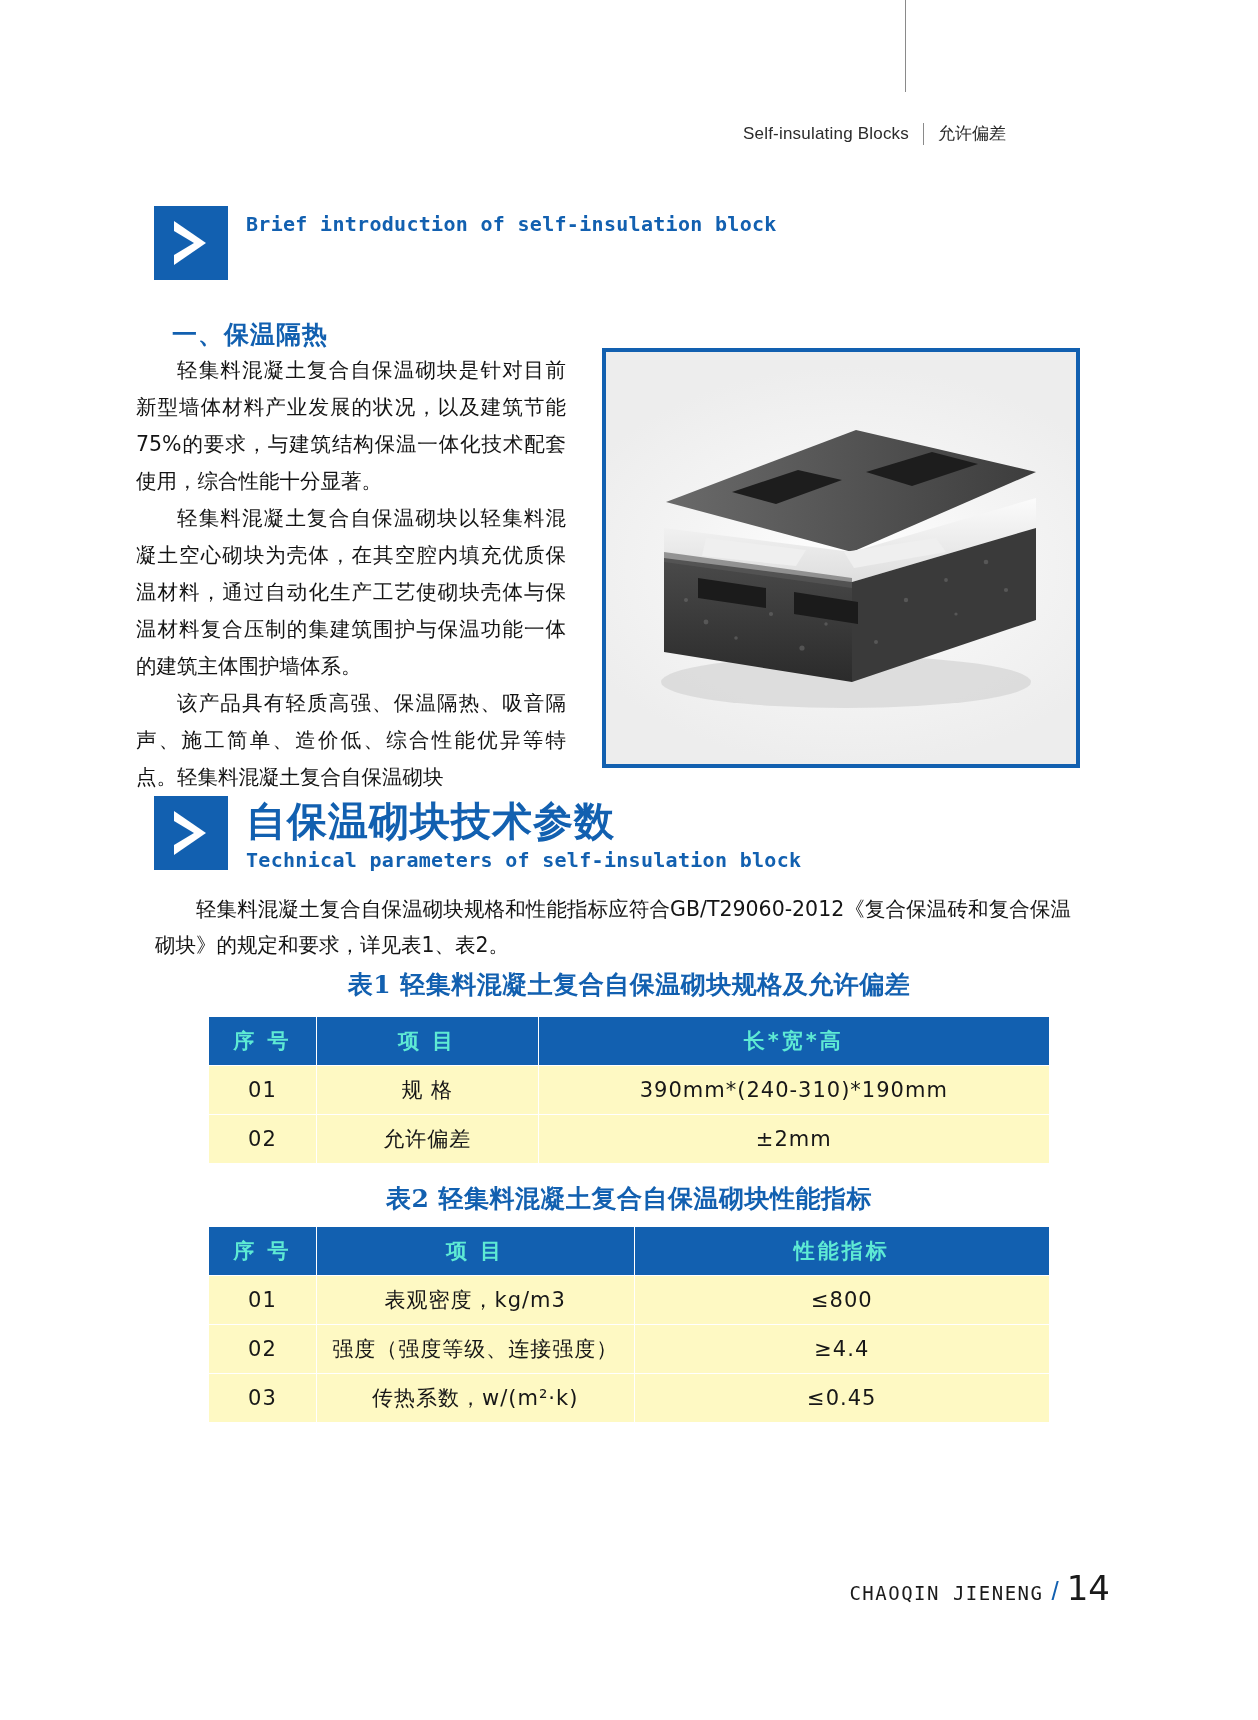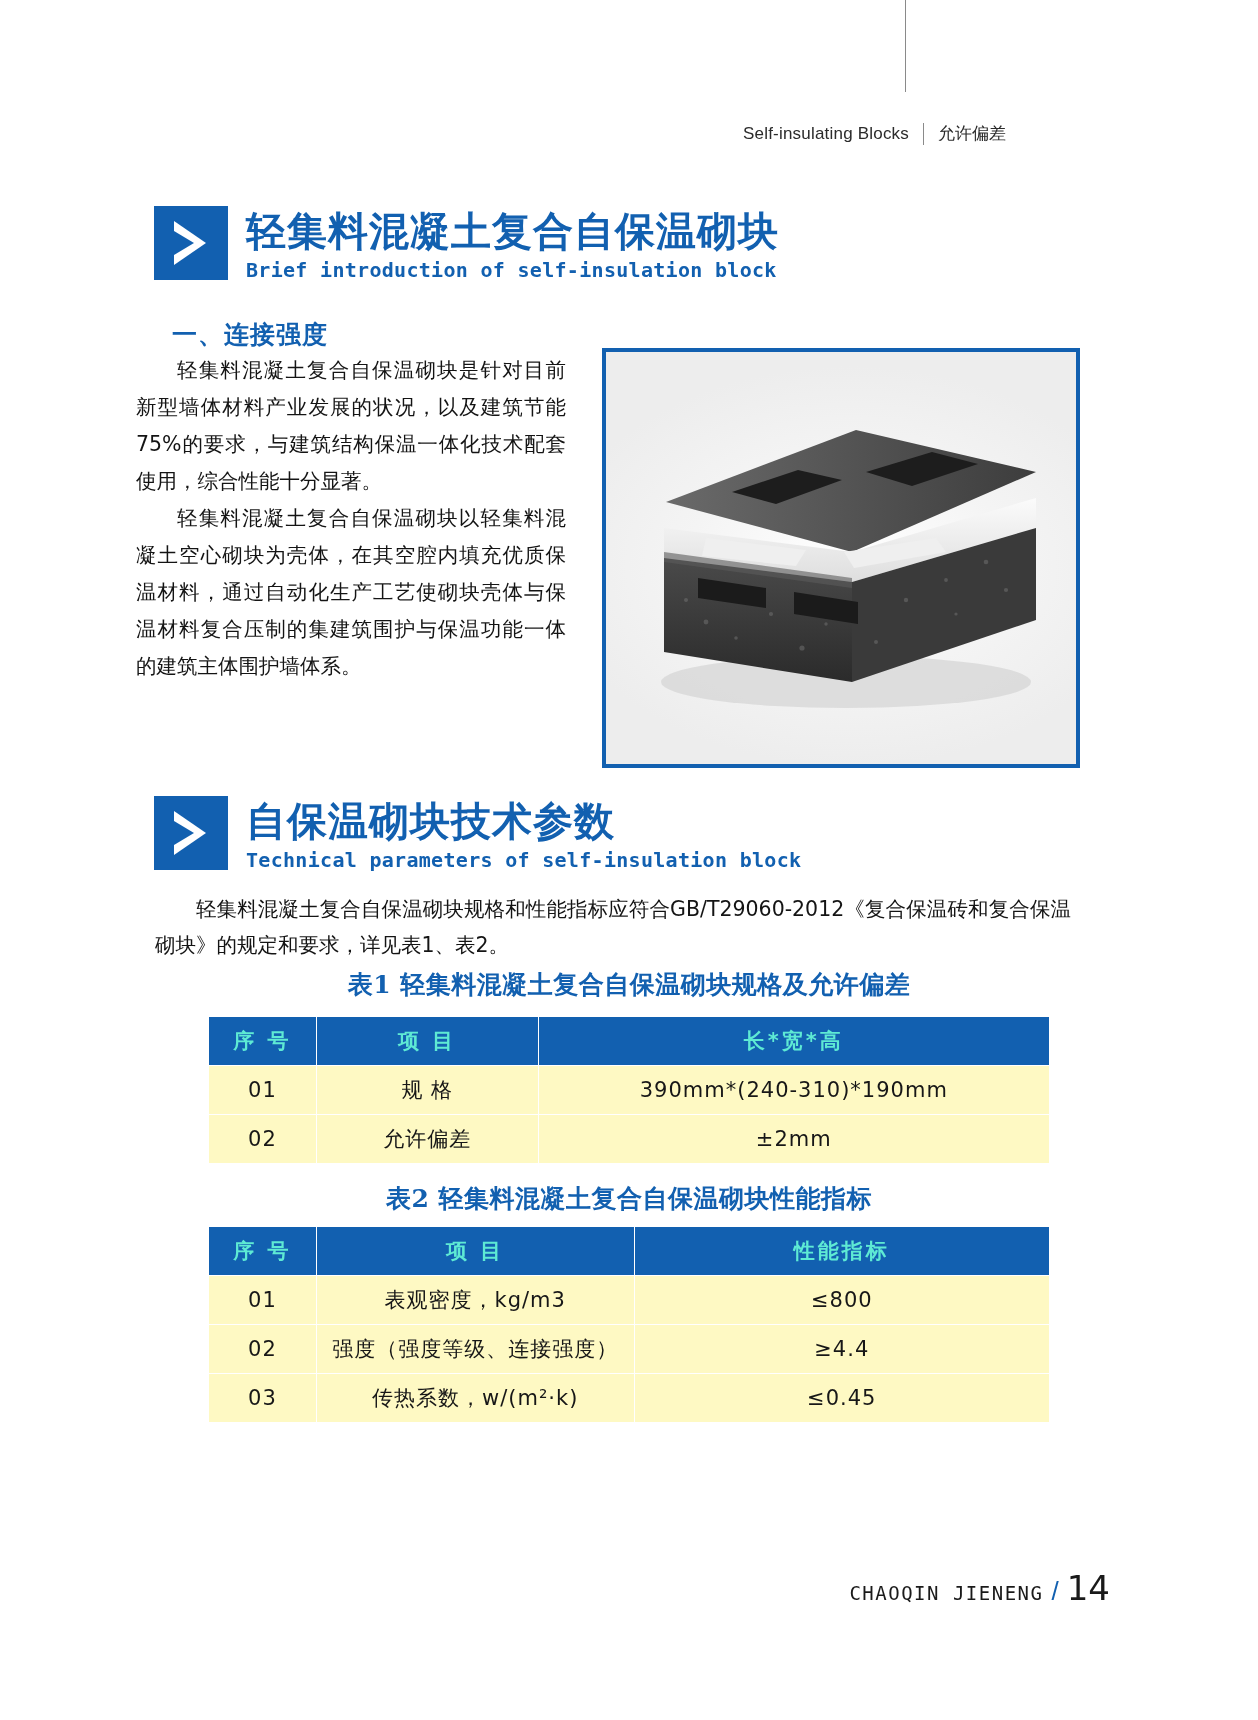--- a/index.html
+++ b/index.html
@@ -235,30 +235,30 @@
 
 <div class="run-head">
   <span class="en">Self-insulating Blocks</span>
   <span class="divider"></span>
   <span class="cn">允许偏差</span>
 </div>
 
 <div class="sec-head" style="left:154px; top:206px;">
   <div class="arrow-badge"></div>
   <div class="sec-titles">
-    <div class="sec-cn">轻集料混凝土复合自保温砌块</div>
     <div class="sec-en">Brief introduction of self-insulation block</div>
   </div>
 </div>
 
-<div class="sub-title">一、连接强度</div>
+<div class="sub-title">一、保温隔热</div>
 
 <div class="body-col">
   <p>轻集料混凝土复合自保温砌块是针对目前新型墙体材料产业发展的状况，以及建筑节能75%的要求，与建筑结构保温一体化技术配套使用，综合性能十分显著。</p>
   <p>轻集料混凝土复合自保温砌块以轻集料混凝土空心砌块为壳体，在其空腔内填充优质保温材料，通过自动化生产工艺使砌块壳体与保温材料复合压制的集建筑围护与保温功能一体的建筑主体围护墙体系。</p>
+  <p>该产品具有轻质高强、保温隔热、吸音隔声、施工简单、造价低、综合性能优异等特点。轻集料混凝土复合自保温砌块</p>
 </div>
 
 <div class="img-box">
   <div class="img-inner">
     <svg width="470" height="412" viewBox="0 0 470 412">
       <defs>
         <linearGradient id="darkFace" x1="0" y1="0" x2="0" y2="1">
           <stop offset="0%" stop-color="#4a4a4a"></stop>
           <stop offset="100%" stop-color="#2b2b2b"></stop>
         </linearGradient>

